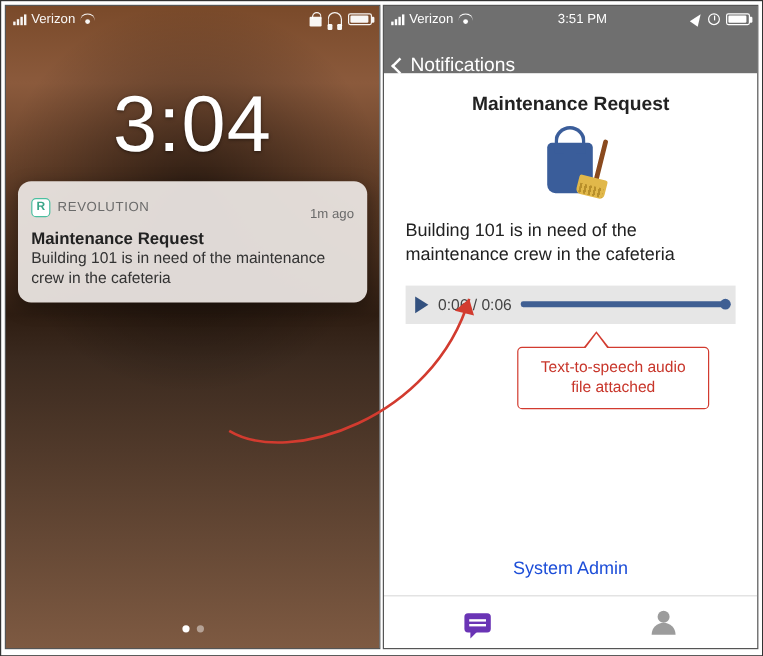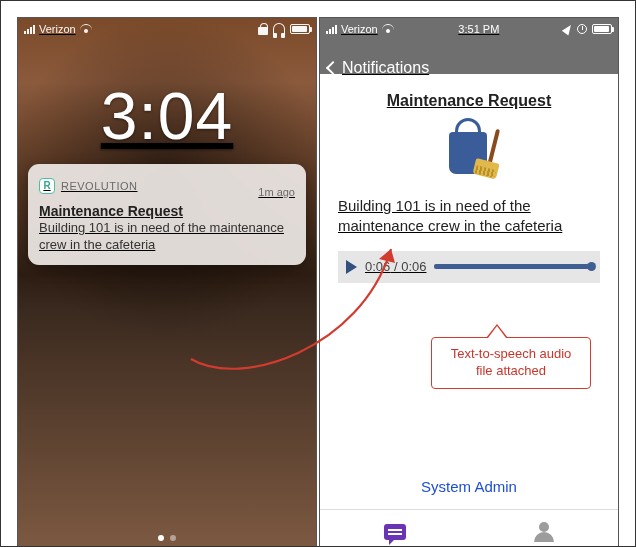--- a/index.html
+++ b/index.html
@@ -8,23 +8,22 @@
     background: #fff;
     width: 636px;
     height: 547px;
     border: 1px solid #333;
     position: relative;
     overflow: hidden;
   }
   .container {
     display: flex;
     gap: 2px;
-    padding: 16px;
+    padding: 3px;
     height: 100%;
-    text-decoration: underline;
   }
   .phone {
     border: 1px solid #555;
     position: relative;
     overflow: hidden;
     flex: 1;
     height: 537px;
     background: #fff;
   }
   
@@ -108,21 +107,21 @@
   .broom-stick{width:4px;height:46px;background:#8a4a1e;border-radius:2px;transform:rotate(14deg);transform-origin:bottom;}
   .broom-head{position:absolute;bottom:-3px;left:-9px;width:24px;height:16px;background:#e1b84a;border-radius:2px 2px 4px 4px;transform:rotate(14deg);transform-origin:top;}
   .broom-head::after{content:"";position:absolute;left:2px;right:2px;bottom:1px;height:8px;background:repeating-linear-gradient(90deg,#b88f2a 0 2px,#e1b84a 2px 4px);}
   .r-msg{font-size:15px;color:#222;align-self:flex-start;margin-top:22px;line-height:1.35;}
   .audio-bar{margin-top:14px;width:100%;height:32px;background:#e6e6e6;display:flex;align-items:center;padding:0 8px;gap:8px;font-size:13px;color:#444;}
   .play-tri{width:0;height:0;border-top:7px solid transparent;border-bottom:7px solid transparent;border-left:11px solid #33517f;}
   .audio-time{white-space:nowrap;}
   .audio-track{flex:1;height:5px;background:#3f5f93;border-radius:2px;position:relative;}
   .audio-track::after{content:"";position:absolute;right:-4px;top:-2px;width:9px;height:9px;border-radius:50%;background:#3f5f93;}
 
-  .callout{position:absolute;border:1.5px solid #d23b2f;border-radius:4px;background:#fff;color:#c8362b;font-size:13px;text-align:center;padding:8px 10px;line-height:1.3;margin-top:48px;}
+  .callout{position:absolute;border:1.5px solid #d23b2f;border-radius:4px;background:#fff;color:#c8362b;font-size:13px;text-align:center;padding:8px 10px;line-height:1.3;}
   .callout-right{left:430px;top:288px;width:160px;}
   .callout-tail{position:absolute;top:-12px;left:56px;width:0;height:0;border-left:9px solid transparent;border-right:9px solid transparent;border-bottom:12px solid #fff;}
   .callout-tail-border{position:absolute;top:-14px;left:54px;width:0;height:0;border-left:11px solid transparent;border-right:11px solid transparent;border-bottom:14px solid #d23b2f;}
 
   .r-footer-label{position:absolute;bottom:58px;left:0;right:0;text-align:center;font-size:15px;color:#1d4ed8;}
   .r-tabbar{position:absolute;bottom:0;left:0;right:0;height:44px;border-top:1px solid #ddd;display:flex;}
   .r-tab{flex:1;display:flex;align-items:center;justify-content:center;}
   .chat-ic{width:22px;height:16px;background:#6a34b5;border-radius:3px;position:relative;}
   .chat-ic::after{content:"";position:absolute;bottom:-5px;left:5px;width:0;height:0;border-top:6px solid #6a34b5;border-right:6px solid transparent;}
   .chat-ic::before{content:"";position:absolute;left:4px;top:5px;right:4px;height:2px;background:#fff;box-shadow:0 4px 0 #fff;}

